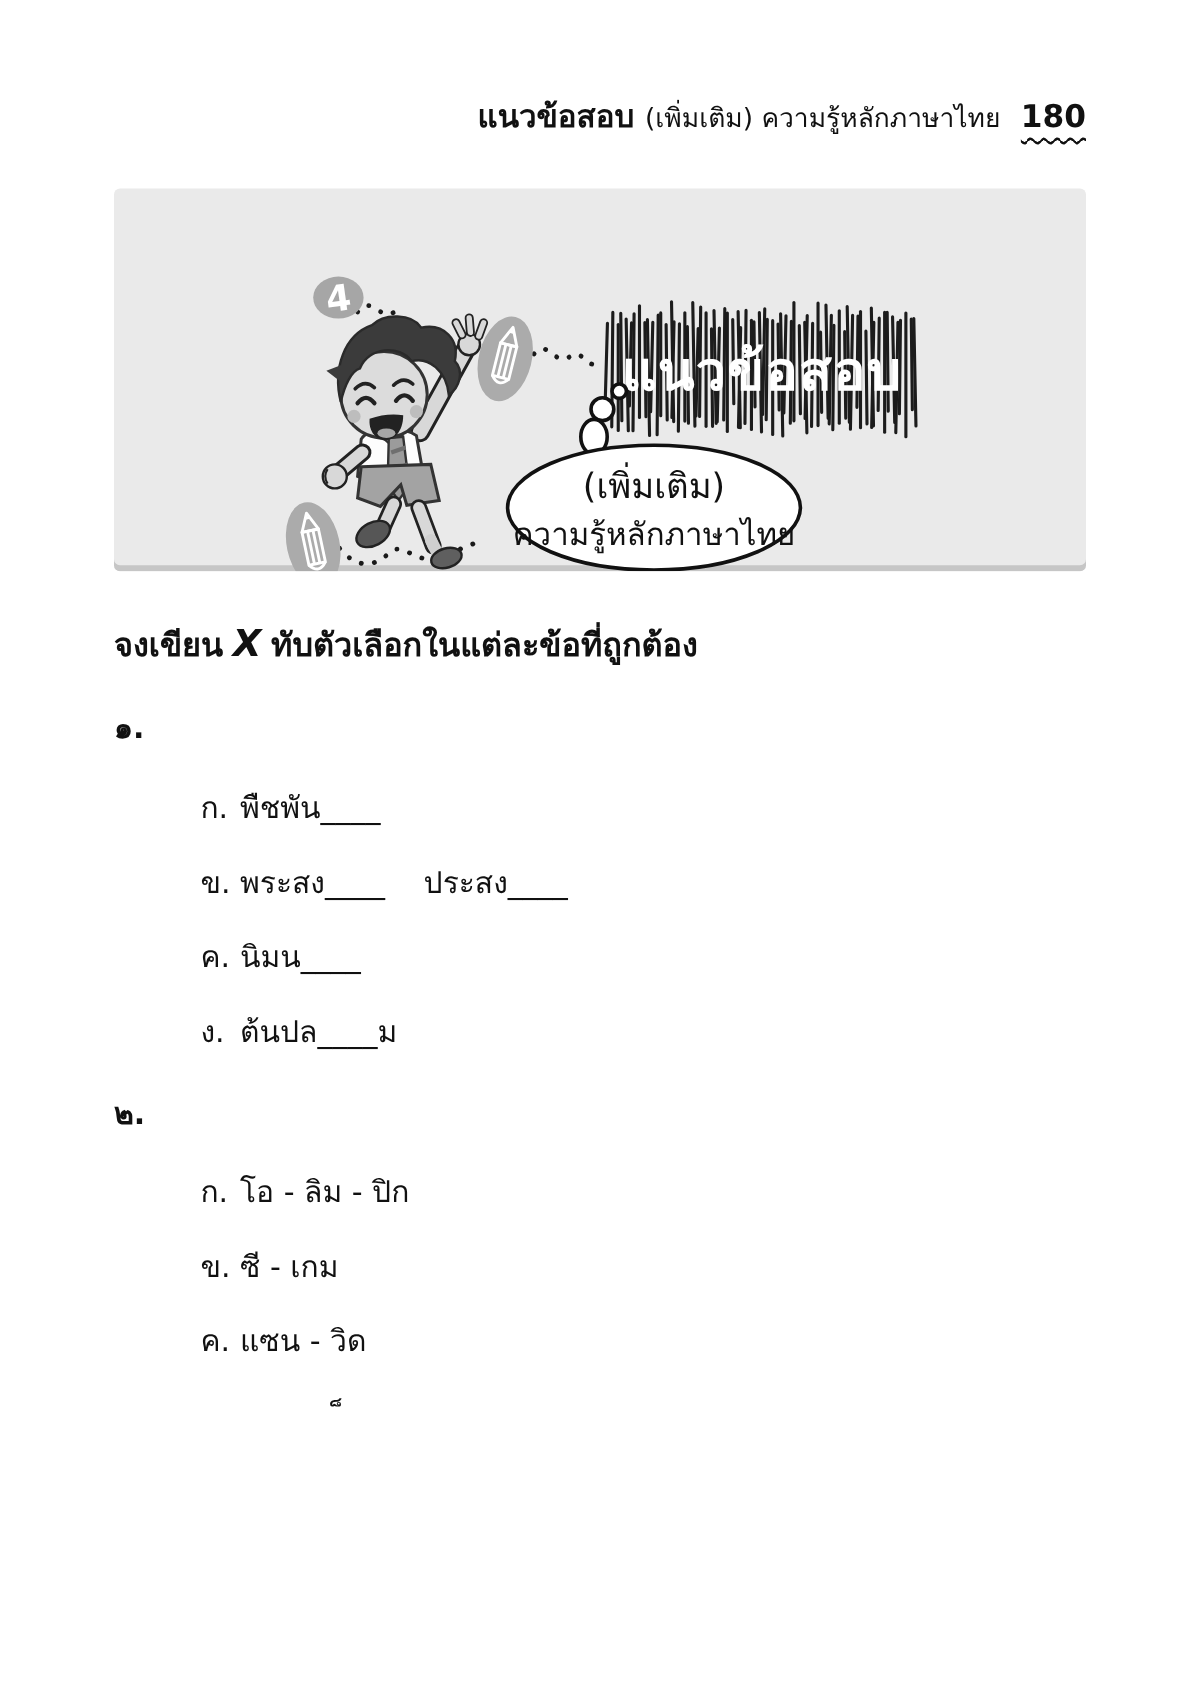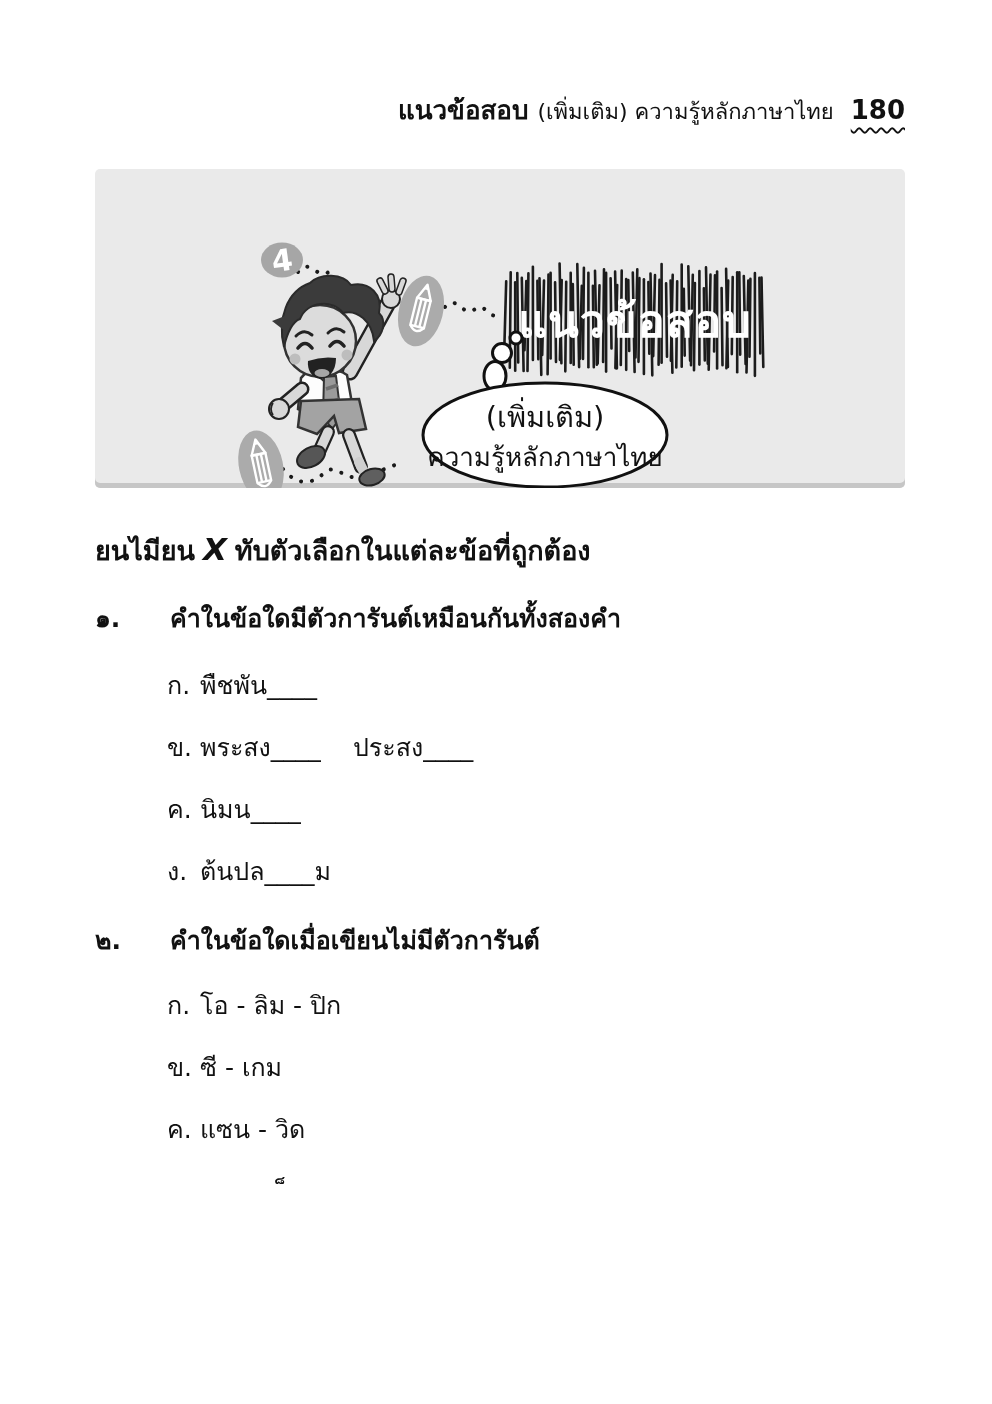--- a/index.html
+++ b/index.html
@@ -1,18 +1,18 @@
 <!DOCTYPE html>
 <html><head>
 <meta charset="utf-8">
 <style>
   * { margin:0; padding:0; box-sizing:border-box; }
   html,body { background:#ffffff; }
   .page {
-    position:relative; width:992px; height:1168px; margin:16px auto;
+    position:relative; width:992px; height:1168px; margin:4px auto;
     background:#ffffff; color:#111;
     font-family:"DejaVu Sans", sans-serif; overflow:hidden;
   }
 
   
   .running-head {
     position:absolute; top:76px; right:87px;
     display:flex; align-items:baseline; gap:9px;
     line-height:36px; white-space:nowrap;
   }
@@ -249,27 +249,26 @@
 
       <g>
         <ellipse cx="450" cy="266" rx="122" ry="52" fill="#ffffff" stroke="#111" stroke-width="3"></ellipse>
         <text x="450" y="258" text-anchor="middle" font-size="29" fill="#111">(เพิ่มเติม)</text>
         <text x="450" y="297" text-anchor="middle" font-size="26" fill="#111">ความรู้หลักภาษาไทย</text>
       </g>
     </svg>
   </div>
 
   <div class="instruction">
-    <span>ยนไมียน</span><span class="mark">X</span><span>ทับตัวเลือกในแต่ละข้อที่ถูกต้อง</span>
+    <span>จงเขียน</span><span class="mark">X</span><span>ทับตัวเลือกในแต่ละข้อที่ถูกต้อง</span>
   </div>
 
   <div class="question" id="question-1">
     <div class="q-head">
       <span class="q-num">๑.</span>
-      <span class="q-text">คำในข้อใดมีตัวการันต์เหมือนกันทั้งสองคำ</span>
     </div>
     <div class="choices">
       <div class="choice first">
         <span class="c-letter">ก.</span>
         <span class="c-word2">พืชพัน____</span>
       </div>
       <div class="choice">
         <span class="c-letter">ข.</span>
         <span class="c-word1">พระสง____</span>
         <span class="c-word2">ประสง____</span>
@@ -281,21 +280,20 @@
       <div class="choice">
         <span class="c-letter">ง.</span>
         <span class="c-word1">ต้นปล____ม</span>
       </div>
     </div>
   </div>
 
   <div class="question" id="question-2">
     <div class="q-head">
       <span class="q-num">๒.</span>
-      <span class="q-text">คำในข้อใดเมื่อเขียนไม่มีตัวการันต์</span>
     </div>
     <div class="choices">
       <div class="choice first">
         <span class="c-letter">ก.</span>
         <span class="c-word2">โอ - ลิม - ปิก</span>
       </div>
       <div class="choice">
         <span class="c-letter">ข.</span>
         <span class="c-word2">ซี - เกม</span>
       </div>

